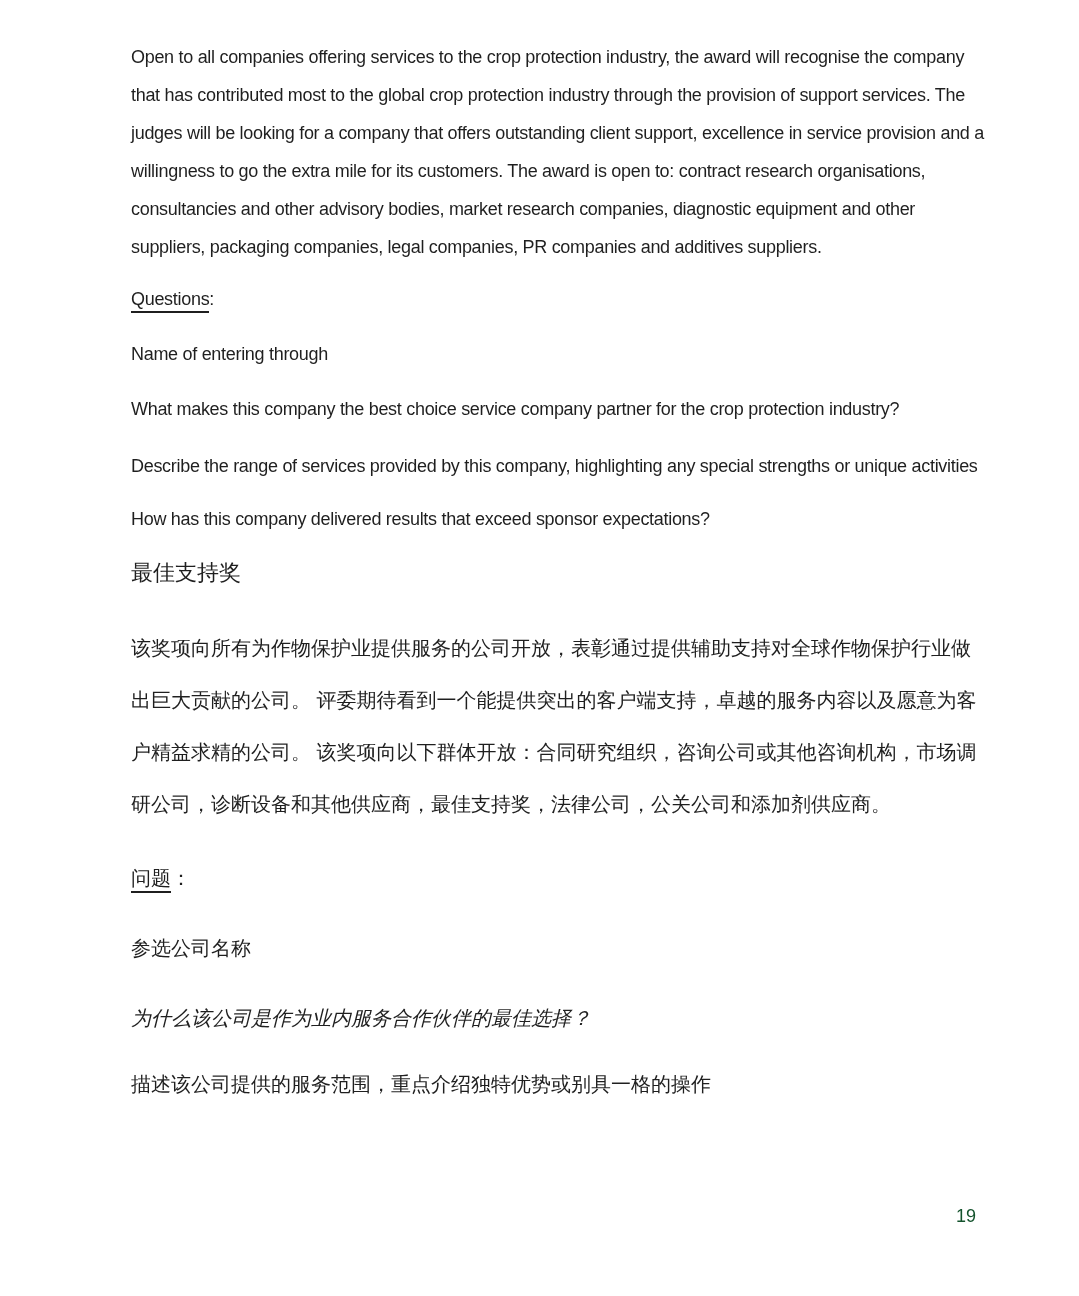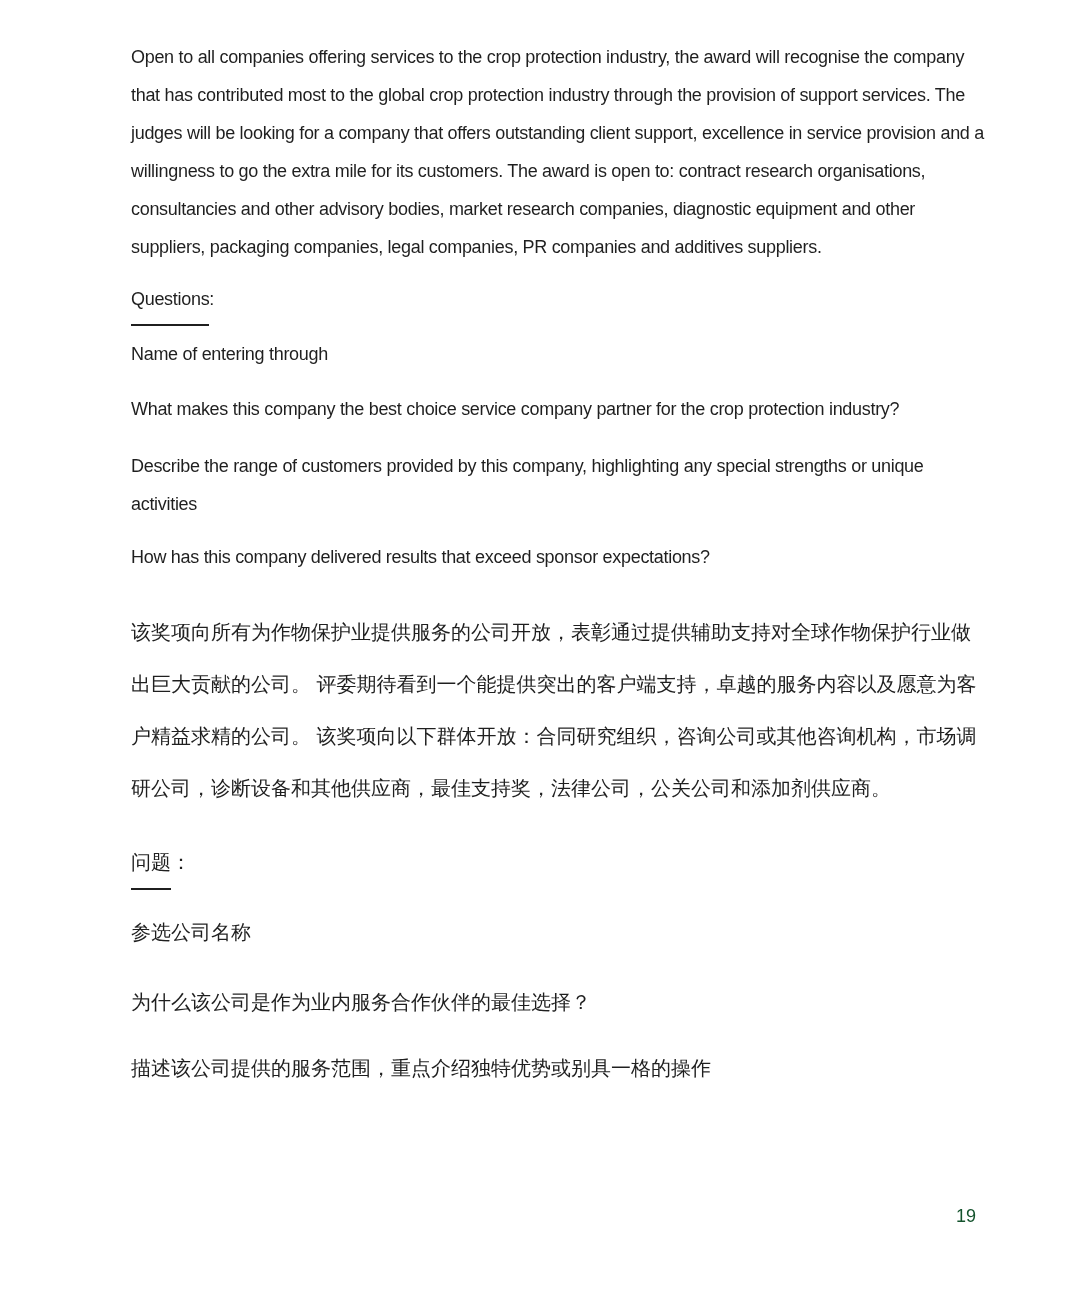--- a/index.html
+++ b/index.html
@@ -36,32 +36,32 @@
     line-height: 52px;
   }
   .zh-heading {
     font-size: 22px;
     line-height: 38px;
     font-weight: bold;
     margin-top: 16px !important;
   }
   .underline {
     border-bottom: 2px solid #1f1f1f;
-    padding-bottom: 15px;
+    padding-bottom: 2px;
   }
   .mt-para1   { margin-top: 0 !important; }
   .mt-qlabel  { margin-top: 14px !important; }
   .mt-q0      { margin-top: 17px !important; }
   .mt-q1      { margin-top: 17px !important; }
   .mt-q2      { margin-top: 19px !important; }
   .mt-q3      { margin-top: 15px !important; }
   .mt-zhpara  { margin-top: 30px !important; }
   .mt-zhlabel { margin-top: 22px !important; }
   .mt-zhq0    { margin-top: 18px !important; }
-  .mt-zhq1    { margin-top: 18px !important; }
+  .mt-zhq1    { margin-top: 18px !important; font-style: italic; }
   .mt-zhq2    { margin-top: 16px !important; font-family: Liberation Mono, monospace; }
   .page-number {
     position: absolute;
     left: 956px;
     top: 1204px;
     font-size: 18px;
     line-height: 24px;
     color: #14532d;
   }
 </style>
@@ -71,24 +71,25 @@
 <div class="doc">
 
   <p class="en mt-para1">Open to all companies offering services to the crop protection industry, the award will recognise the company that has contributed most to the global crop protection industry through the provision of support services. The judges will be looking for a company that offers outstanding client support, excellence in service provision and a willingness to go the extra mile for its customers. The award is open to: contract research organisations, consultancies and other advisory bodies, market research companies, diagnostic equipment and other suppliers, packaging companies, legal companies, PR companies and additives suppliers.</p>
 
   <p class="en mt-qlabel"><span class="underline">Questions</span><span>:</span></p>
 
   <p class="en mt-q0">Name of entering through</p>
 
   <p class="en mt-q1">What makes this company the best choice service company partner for the crop protection industry?</p>
 
-  <p class="en mt-q2">Describe the range of customers provided by this company, highlighting any special strengths or unique activities</p>
+  <p class="en mt-q2">Describe the range of services provided by this company, highlighting any special strengths or unique activities</p>
 
   <p class="en mt-q3">How has this company delivered results that exceed sponsor expectations?</p>
 
+  <h2 class="zh zh-heading">最佳支持奖</h2>
 
   <p class="zh mt-zhpara">该奖项向所有为作物保护业提供服务的公司开放，表彰通过提供辅助支持对全球作物保护行业做出巨大贡献的公司。 评委期待看到一个能提供突出的客户端支持，卓越的服务内容以及愿意为客户精益求精的公司。 该奖项向以下群体开放：合同研究组织，咨询公司或其他咨询机构，市场调研公司，诊断设备和其他供应商，最佳支持奖，法律公司，公关公司和添加剂供应商。</p>
 
   <p class="zh mt-zhlabel"><span class="underline">问题</span><span>：</span></p>
 
   <p class="zh mt-zhq0">参选公司名称</p>
 
   <p class="zh mt-zhq1">为什么该公司是作为业内服务合作伙伴的最佳选择？</p>
 
   <p class="zh mt-zhq2">描述该公司提供的服务范围，重点介绍独特优势或别具一格的操作</p>

